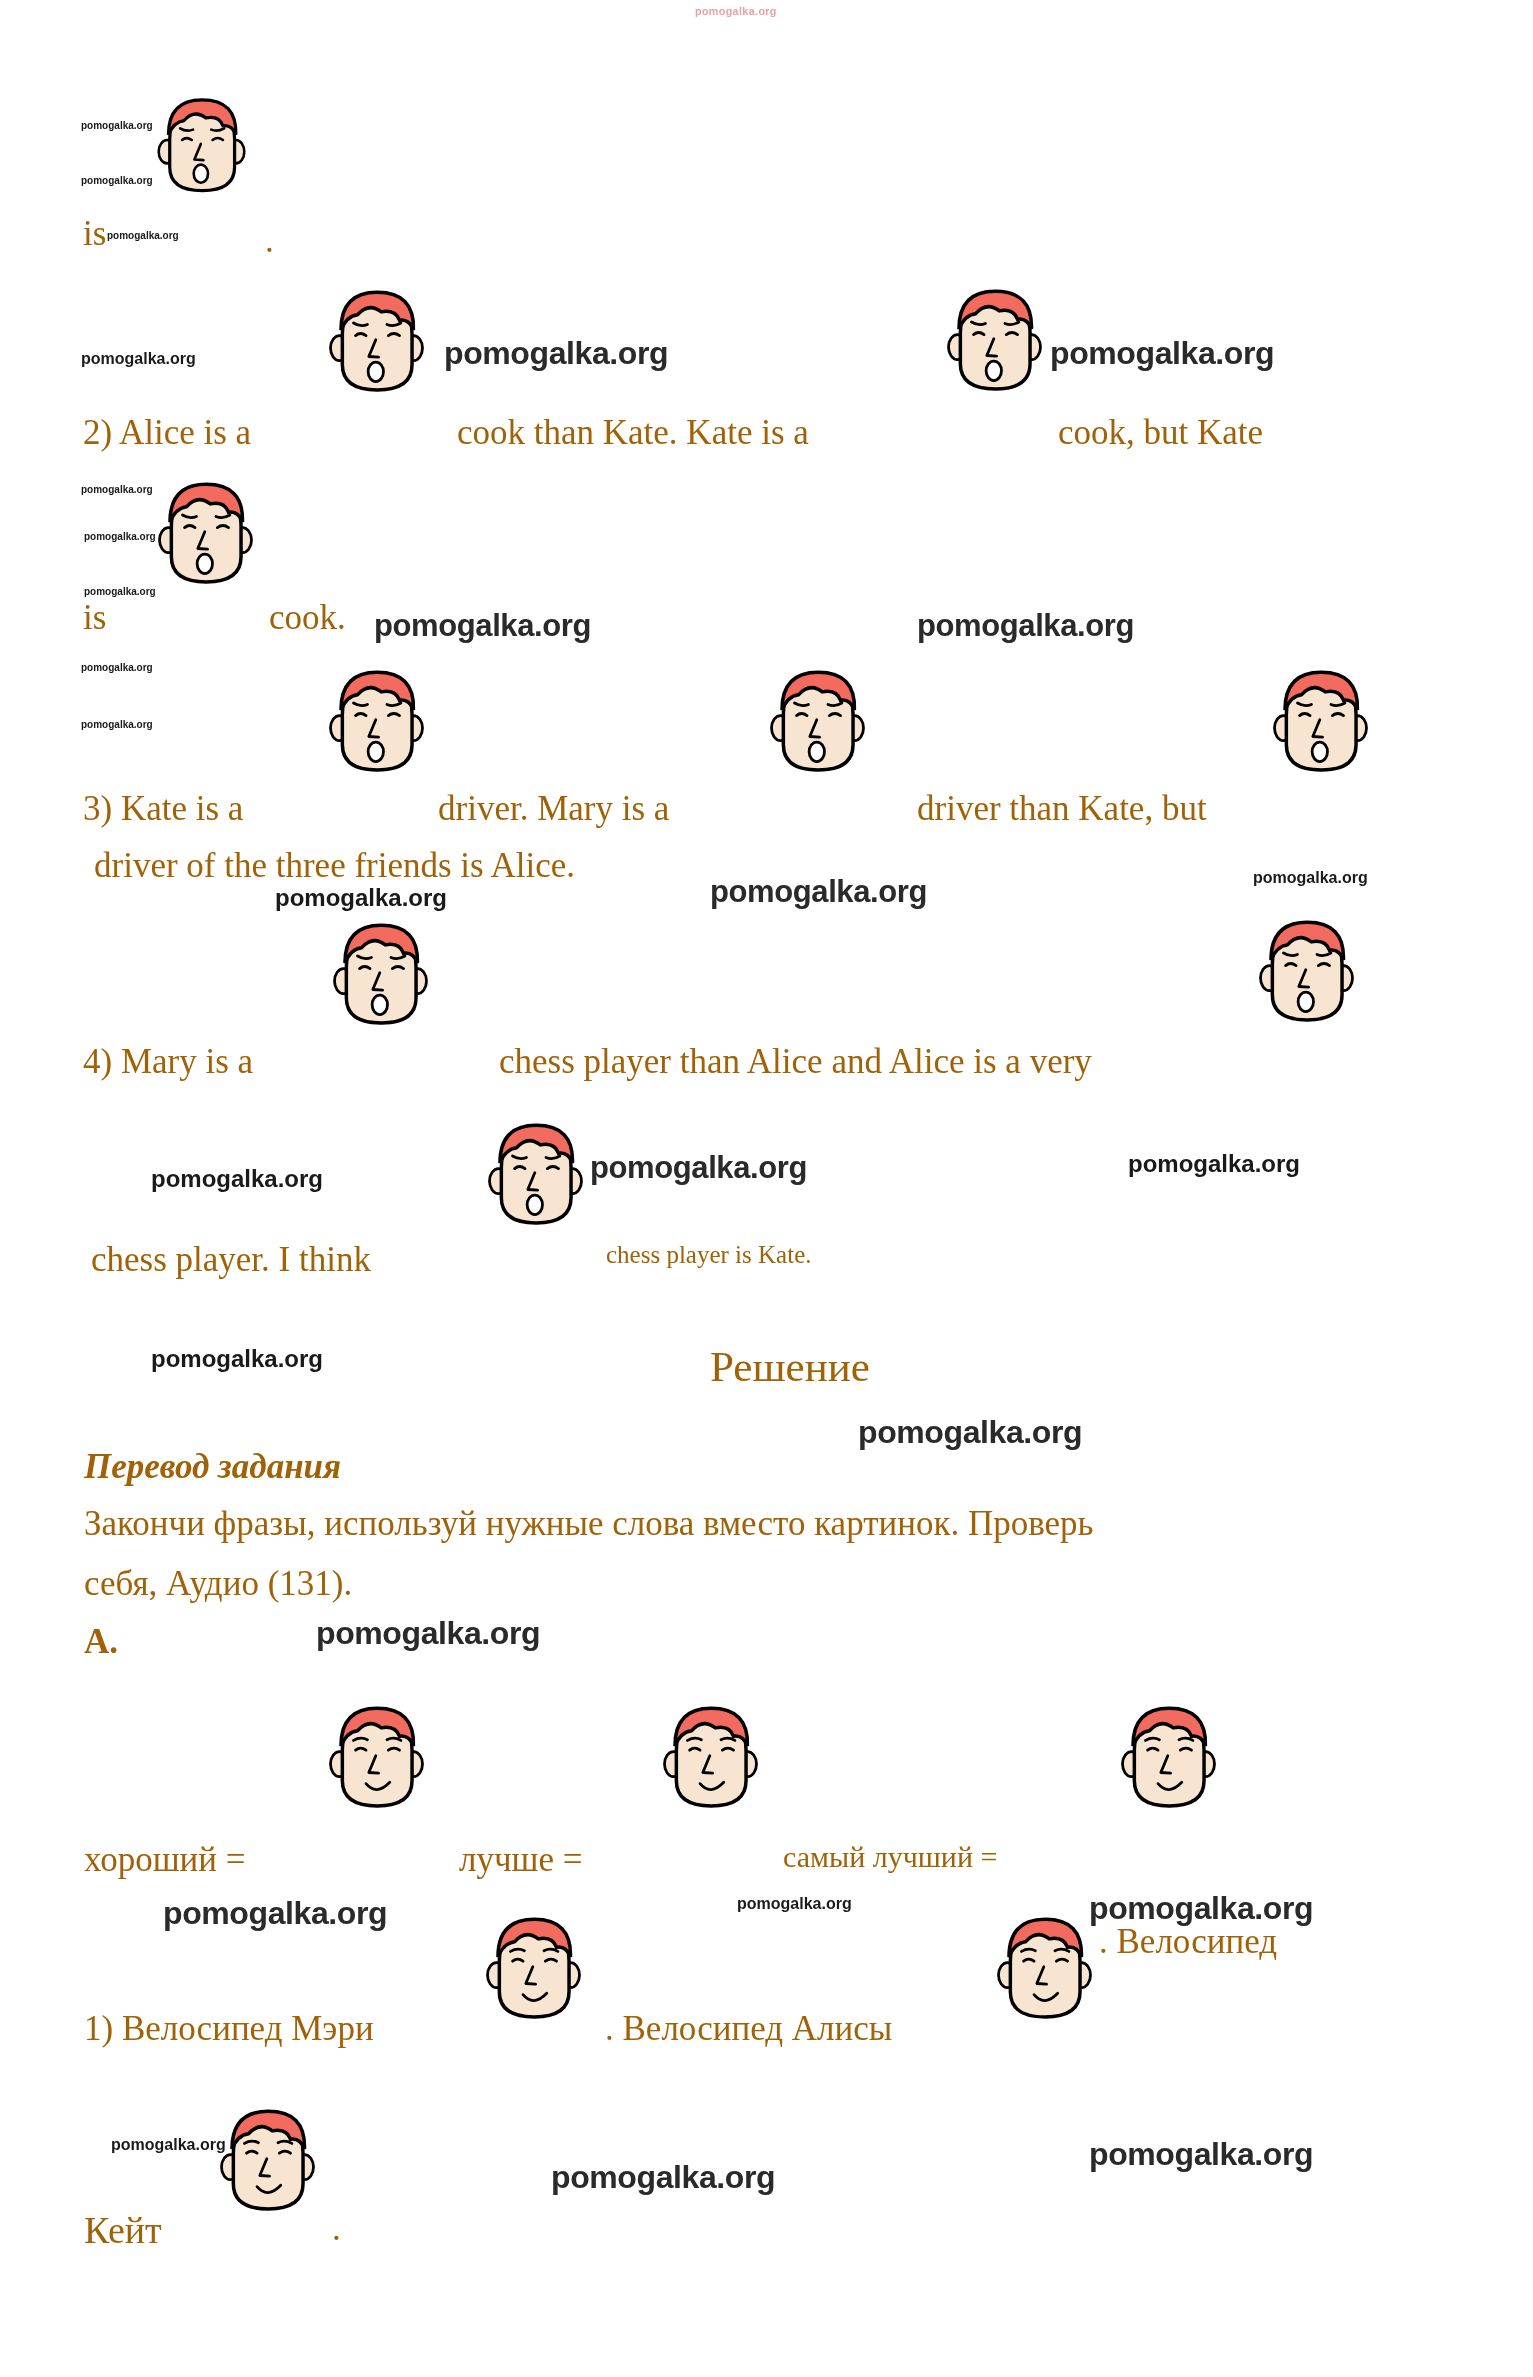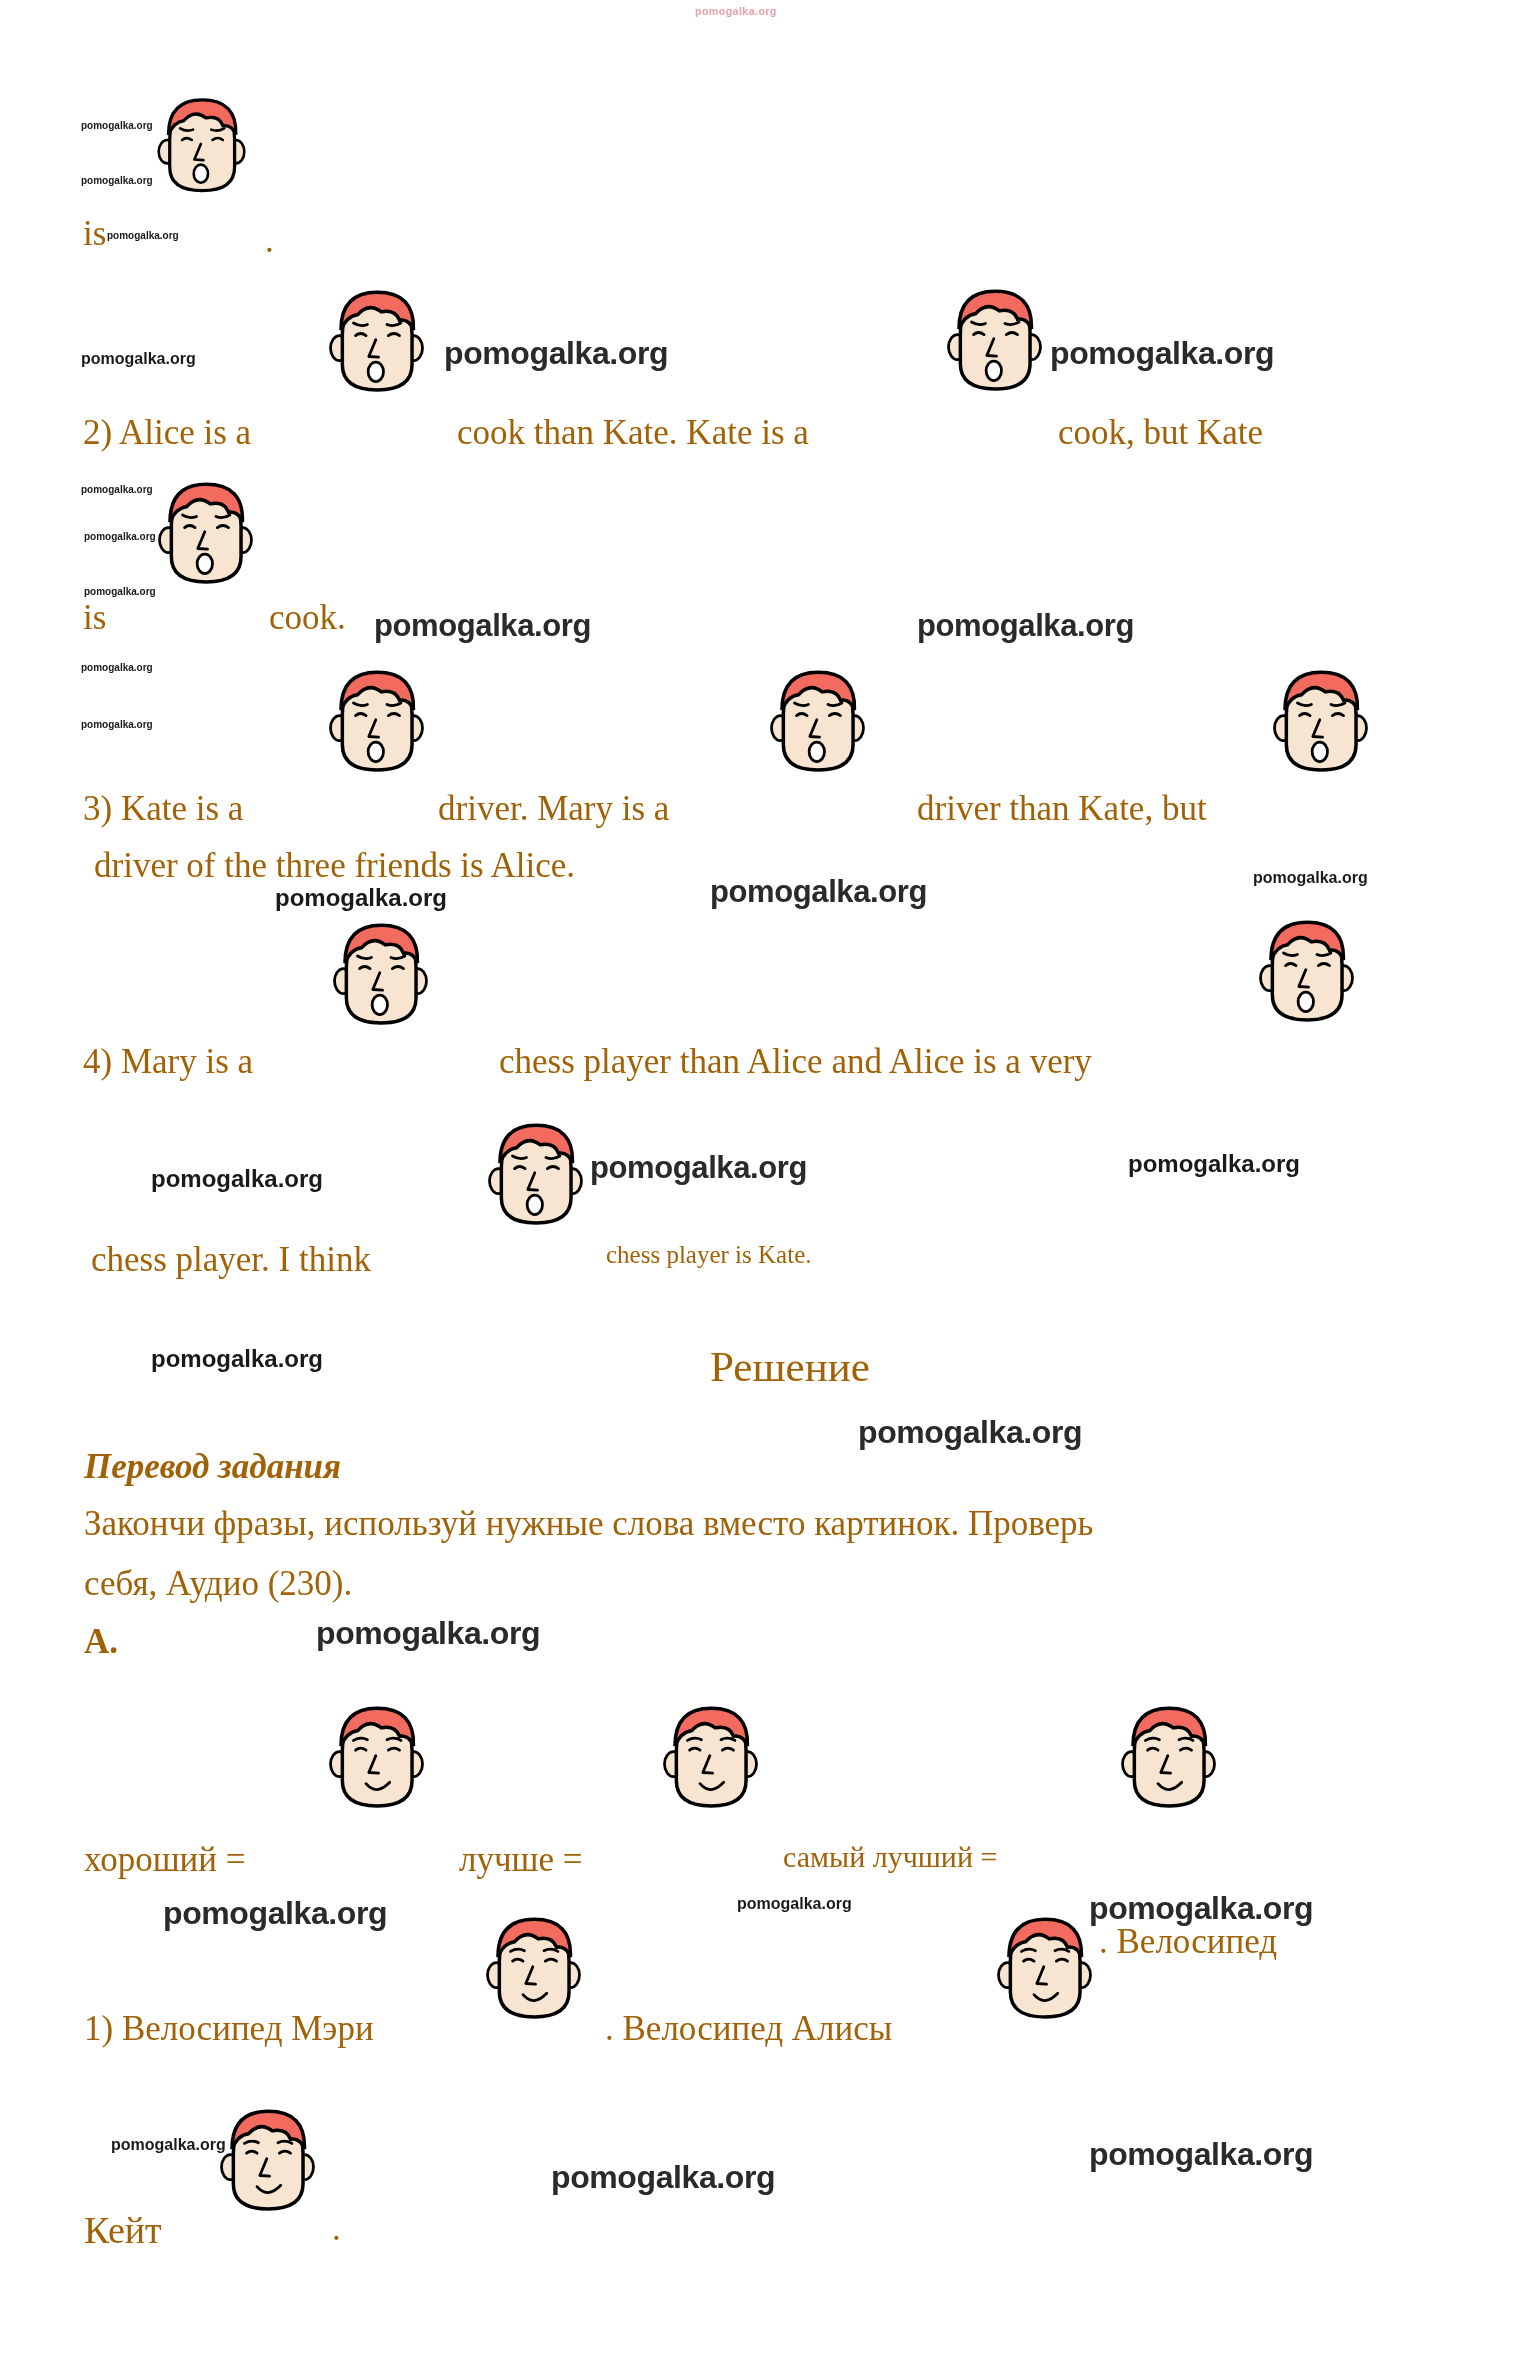--- a/index.html
+++ b/index.html
@@ -325,21 +325,21 @@
       <div class="txt" style="left: 438px; top: 791px; font-size: 35px;">driver. Mary is a</div>
       <div class="txt" style="left: 917px; top: 791px; font-size: 35px;">driver than Kate, but</div>
       <div class="txt" style="left: 94px; top: 848px; font-size: 35px;">driver of the three friends is Alice.</div>
       <div class="txt" style="left: 83px; top: 1044px; font-size: 35px;">4) Mary is a</div>
       <div class="txt" style="left: 453px; top: 1044px; font-size: 35px; margin-left: 46px;">chess player than Alice and Alice is a very</div>
       <div class="txt" style="left: 91px; top: 1242px; font-size: 35px;">chess player. I think</div>
       <div class="txt" style="left: 606px; top: 1242px; font-size: 25px;">chess player is Kate.</div>
       <div class="txt" style="left: 710px; top: 1345px; font-size: 43px;">Решение</div>
       <div class="txt bold-italic" style="left: 84px; top: 1449px; font-size: 35px;">Перевод задания</div>
       <div class="txt" style="left: 84px; top: 1506px; font-size: 35px;">Закончи фразы, используй нужные слова вместо картинок. Проверь</div>
-      <div class="txt" style="left: 84px; top: 1566px; font-size: 35px;">себя, Аудио (230).</div>
+      <div class="txt" style="left: 84px; top: 1566px; font-size: 35px;">себя, Аудио (131).</div>
       <div class="txt bold" style="left: 84px; top: 1624px; font-size: 35px;">А.</div>
       <div class="txt" style="left: 84px; top: 1842px; font-size: 35px;">хороший =</div>
       <div class="txt" style="left: 459px; top: 1842px; font-size: 35px;">лучше =</div>
       <div class="txt" style="left: 783px; top: 1842px; font-size: 30px;">самый лучший =</div>
       <div class="txt" style="left: 84px; top: 2011px; font-size: 35px;">1) Велосипед Мэри</div>
       <div class="txt" style="left: 605px; top: 2011px; font-size: 35px;">. Велосипед Алисы</div>
       <div class="txt" style="left: 1099px; top: 1899px; font-size: 35px; margin-top: 25px;">. Велосипед</div>
       <div class="txt" style="left: 84px; top: 2211px; font-size: 38px;">Кейт</div>
       <div class="txt" style="left: 332px; top: 2211px; font-size: 35px;">.</div>
       <div class="wm-top" style="left: 695px; top: 4.6px;">pomogalka.org</div>

